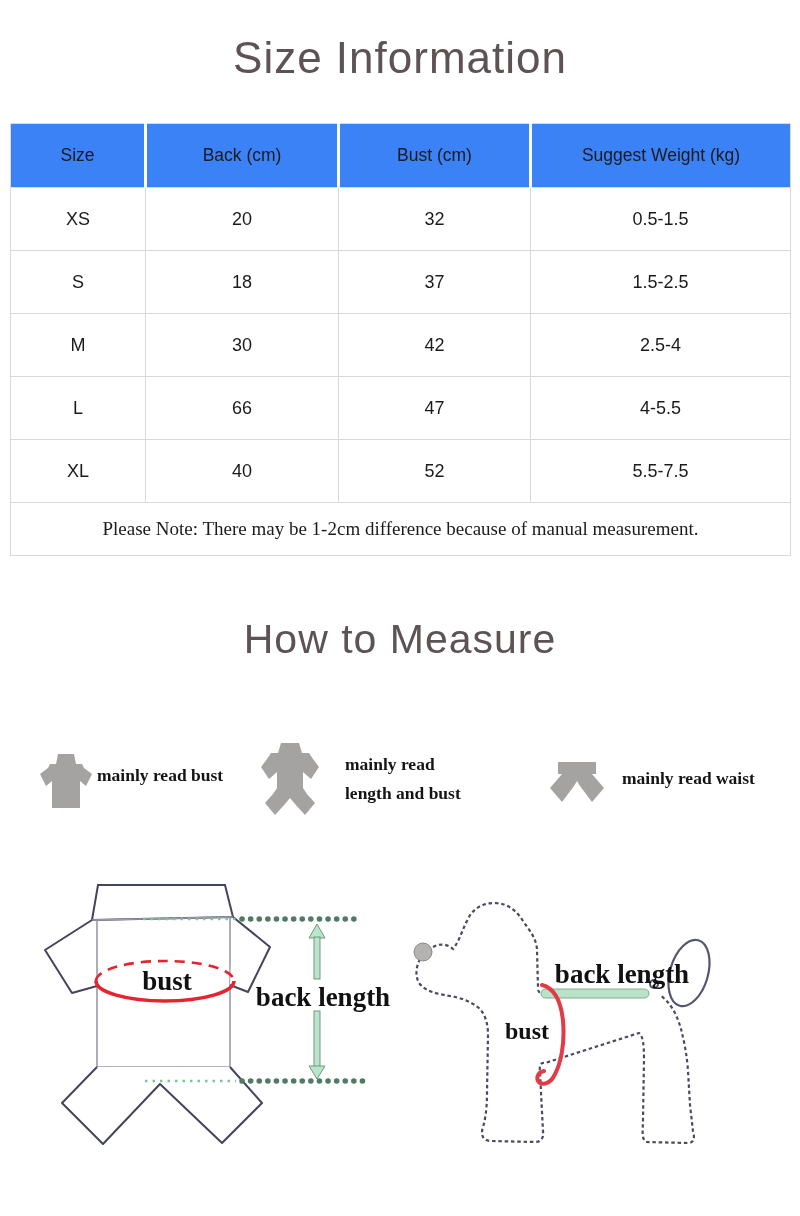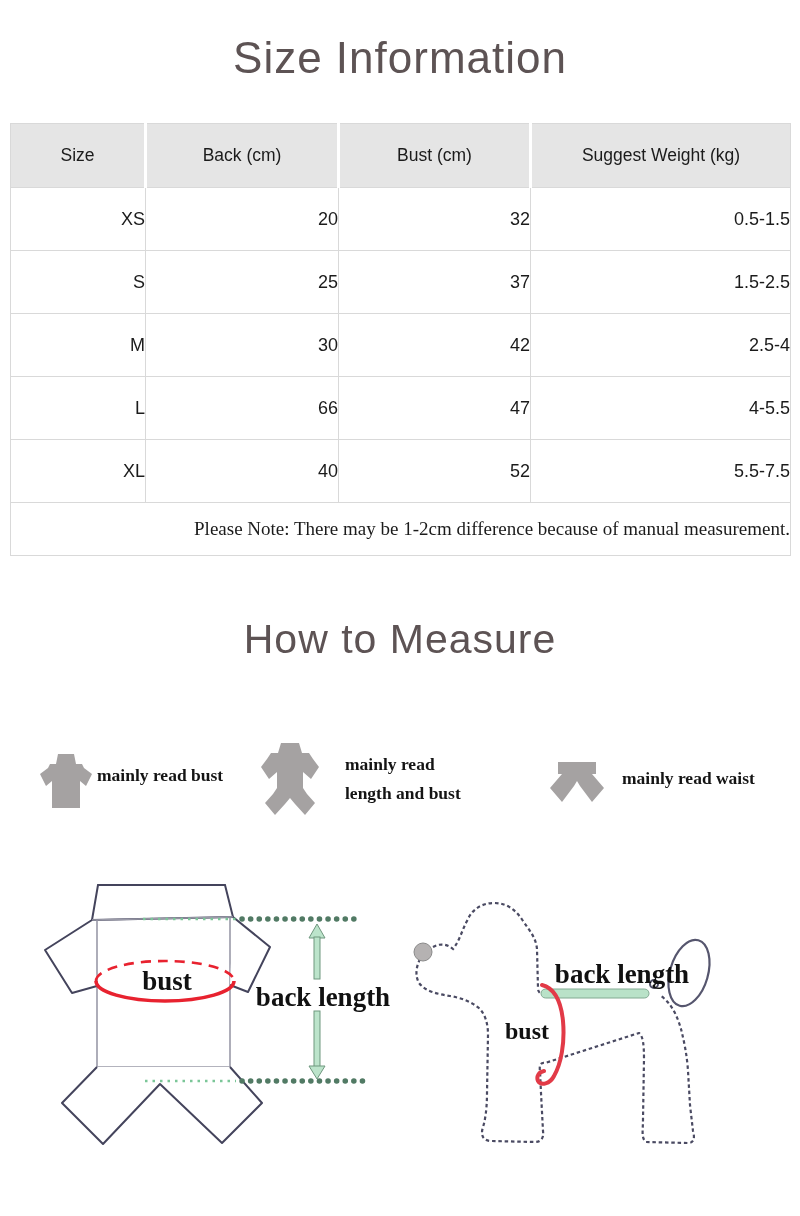--- a/index.html
+++ b/index.html
@@ -6,23 +6,23 @@
   .page{position:relative;width:800px;height:1216px;background:#ffffff;overflow:hidden;
         font-family:"Liberation Sans",sans-serif;}
   .sec-title{position:absolute;left:0;width:800px;text-align:center;color:#5d5354;
              font-weight:400;letter-spacing:1px;}
   #title-size{top:33px;font-size:44px;}
   #title-measure{top:616px;font-size:41px;}
 
   table.size{position:absolute;left:10px;top:123px;width:780px;border-collapse:collapse;
              table-layout:fixed;color:#1b1b1b;}
   table.size th,table.size td{border:1px solid #d9d9d9;text-align:center;padding:0;overflow:hidden;}
-  table.size thead th{background:#e5e5e5;font-weight:400;font-size:17.5px;height:63px;}
+  table.size thead th{background:#3b82f6;font-weight:400;font-size:17.5px;height:63px;}
   table.size thead th + th{border-left:3px solid #ffffff;}
-  table.size tbody td{font-size:18px;height:62px;text-align:right;}
+  table.size tbody td{font-size:18px;height:62px;}
   table.size tr.note-row td{font-size:19px;height:52px;font-family:Liberation Serif, serif;}
 
   .legend-label{position:absolute;font-family:"Liberation Serif",serif;font-weight:700;
                 font-size:17.5px;color:#141414;white-space:nowrap;}
   .legend-label.two-line{line-height:29px;}
   .abs{position:absolute;}
   svg text{font-family:"Liberation Serif",serif;font-weight:700;fill:#111111;}
 </style>
 </head>
 <body>
@@ -48,21 +48,21 @@
     </thead>
     <tbody>
       <tr>
         <td>XS</td>
         <td>20</td>
         <td>32</td>
         <td>0.5-1.5</td>
       </tr>
       <tr>
         <td>S</td>
-        <td>25</td>
+        <td>18</td>
         <td>37</td>
         <td>1.5-2.5</td>
       </tr>
       <tr>
         <td>M</td>
         <td>30</td>
         <td>42</td>
         <td>2.5-4</td>
       </tr>
       <tr>

